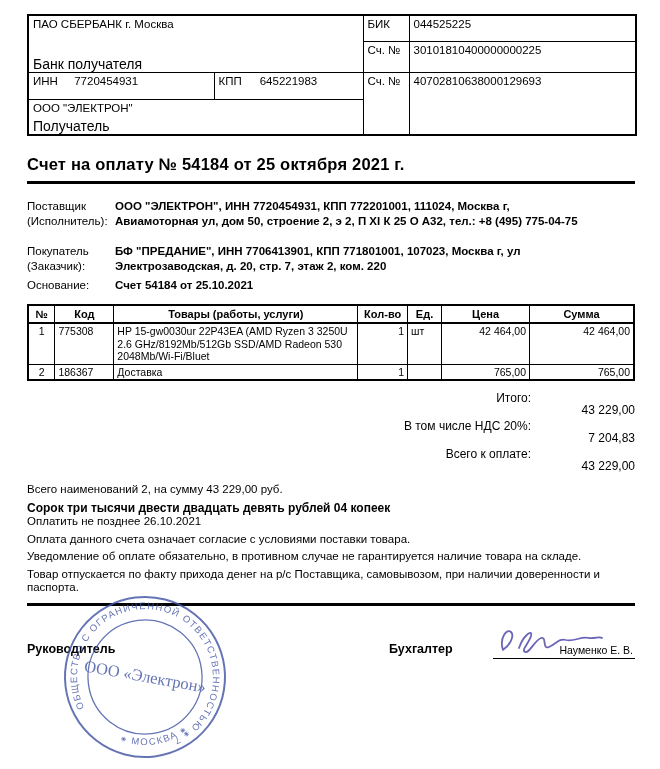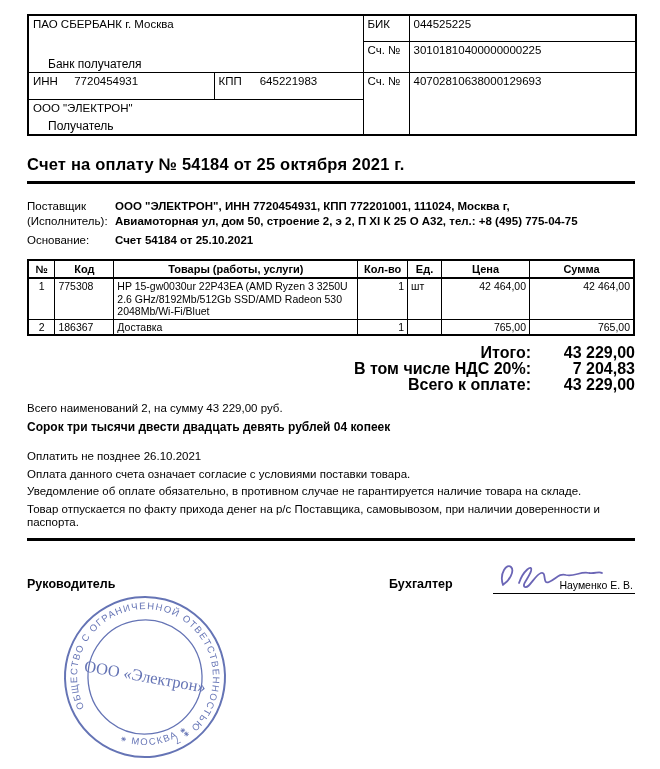--- a/index.html
+++ b/index.html
@@ -7,21 +7,21 @@
     width:660px;height:769px;background:#ffffff;color:#000;
     font-family:"Liberation Sans",sans-serif;position:relative;overflow:hidden;
   }
   .page{position:absolute;left:27px;top:14px;width:608px;}
 
   
   table.bank{border-collapse:collapse;width:608px;font-size:11.5px;table-layout:fixed;}
   table.bank{border:2px solid #000;}
   table.bank td{border:1px solid #000;padding:2px 4px;vertical-align:top;line-height:13px;}
   td.bn{height:52px;position:relative;}
-  .sublabel{position:absolute;left:19px;bottom:1px;font-size:12px;}
+  .sublabel{position:absolute;left:4px;bottom:1px;font-size:14px;}
   td.cell-short{height:22px;}
   td.cell-recipient{height:30px;position:relative;}
   .pairlbl{display:inline-block;min-width:30px;}
   .pairval{display:inline-block;margin-left:8px;}
 
   
   .title{margin-top:19px;font-size:16.5px;font-weight:bold;letter-spacing:.2px;}
   .rule{border:0;border-top:3px solid #000;margin:7px 0 0 0;}
   .rule.thin-gap{margin-top:9px;}
 
@@ -42,31 +42,31 @@
   .c-code{width:57px;}
   .c-name{width:236px;}
   .c-qty{width:48px;}
   .c-unit{width:33px;}
   .c-price{width:85px;}
   .c-sum{width:101px;}
   td.t-c{text-align:center;}
   td.t-r{text-align:right;}
 
   
-  .totals{margin-top:9px;font-size:16px;font-weight:bold;}
+  .totals{margin-top:9px;font-size:12px;font-weight:normal;}
   .totals .trow{display:flex;line-height:16px;}
   .totals .tlabel{flex:1;text-align:right;padding-right:0;}
-  .totals .tvalue{width:104px;flex:none;text-align:right;}
+  .totals .tvalue{width:104px;flex:none;text-align:right;margin-top:12px;}
 
   
   .summary{margin-top:9px;font-size:11.5px;}
   .amount-words{font-weight:bold;margin-top:6px;font-size:12px;}
 
   
-  .terms{margin-top:16px;font-size:11.5px;line-height:13px;}
+  .terms{font-size:11.5px;line-height:13px;}
   .terms p{margin:0 0 4.5px 0;}
 
   
   .sig-section{display:flex;margin-top:8px;}
   .sig-block{display:flex;align-items:flex-end;}
   .sig-block.left{width:348px;flex:none;}
   .sig-block.right{flex:1;margin-left:14px;gap:32px;}
   .sig-label{font-weight:bold;font-size:12.5px;flex:none;padding-bottom:3px;}
   .sig-block.left .sig-label{width:104px;}
   .sig-block.right .sig-label{width:72px;}
@@ -133,20 +133,30 @@
     <div class="plabel">
       <div>Поставщик</div>
       <div>(Исполнитель):</div>
     </div>
     <div class="pvalue">
       <div>ООО "ЭЛЕКТРОН", ИНН 7720454931, КПП 772201001, 111024, Москва г,</div>
       <div>Авиамоторная ул, дом 50, строение 2, э 2, П XI К 25 О А32, тел.: +8 (495) 775-04-75</div>
     </div>
   </div>
 
+  <div class="party">
+    <div class="plabel">
+      <div>Покупатель</div>
+      <div>(Заказчик):</div>
+    </div>
+    <div class="pvalue">
+      <div>БФ "ПРЕДАНИЕ", ИНН 7706413901, КПП 771801001, 107023, Москва г, ул</div>
+      <div>Электрозаводская, д. 20, стр. 7, этаж 2, ком. 220</div>
+    </div>
+  </div>
 
   <div class="basis">
     <div class="plabel">Основание:</div>
     <div class="pvalue">Счет 54184 от 25.10.2021</div>
   </div>
 
   <table class="items">
     <colgroup>
       <col class="c-num">
         <col class="c-code">

